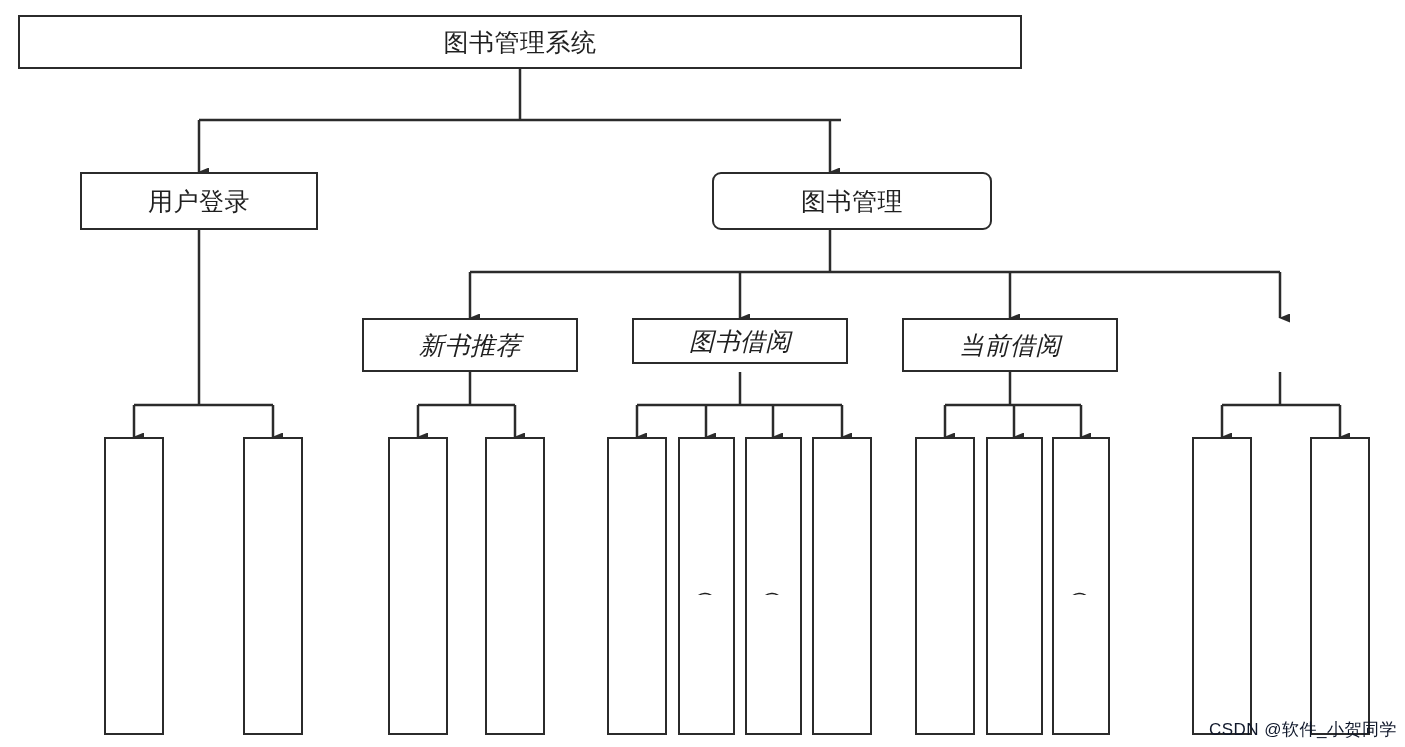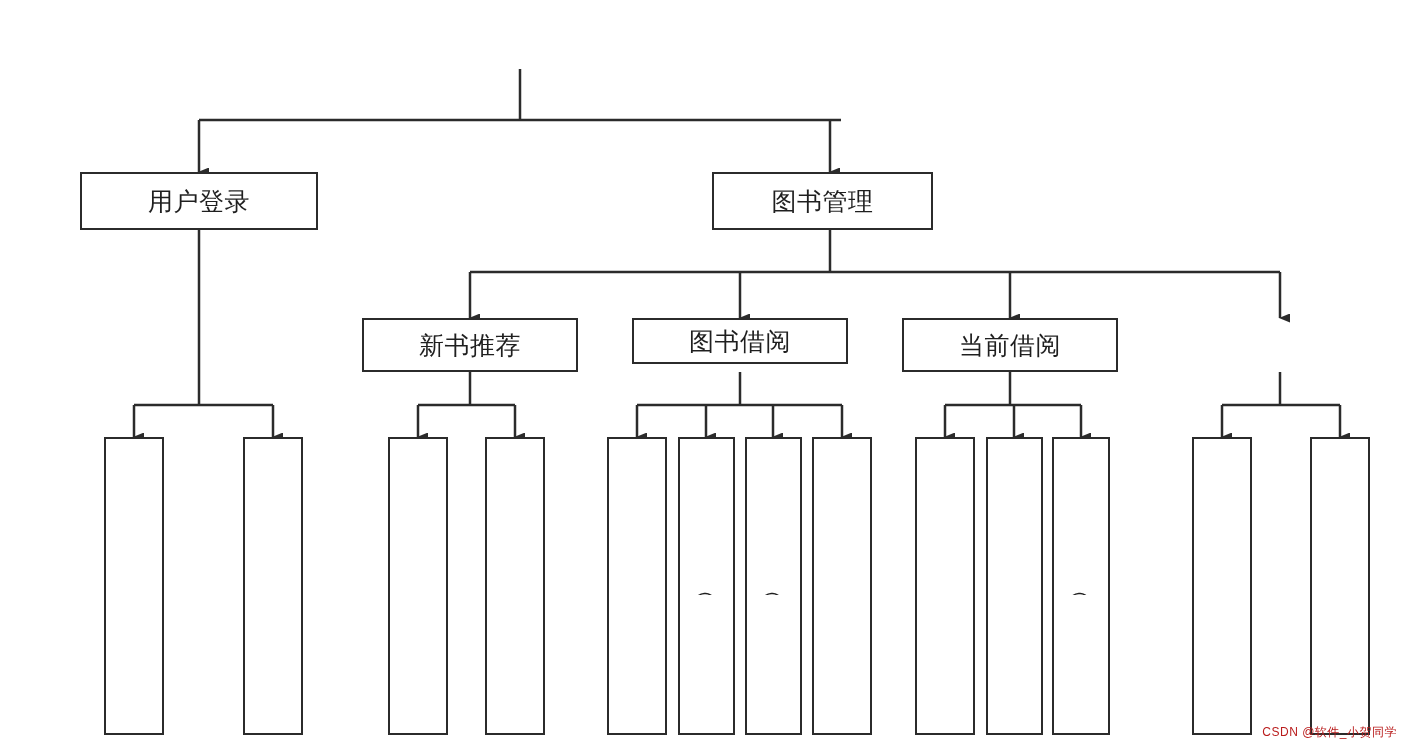--- a/index.html
+++ b/index.html
@@ -40,21 +40,21 @@
   .node-label {
     font-size: 25px;
     line-height: 1.15;
     color: #1f1f1f;
     letter-spacing: 0.5px;
     white-space: nowrap;
     text-align: center;
   }
   .node.root .node-label { font-size: 25px; }
   .node.level1 .node-label { font-size: 25px; }
-  .node.level2 .node-label { font-size: 25px; }
+  .node.level2 .node-label { font-size: 25px; font-style: italic; }
 
   
   .node.leaf {
     align-items: center;
     justify-content: center;
     padding: 4px 0;
   }
   .node.leaf .node-label {
     writing-mode: vertical-rl;
     text-orientation: upright;
@@ -62,22 +62,22 @@
     line-height: 1.12;
     letter-spacing: 2px;
     white-space: nowrap;
     max-height: 100%;
     overflow: hidden;
   }
   .watermark {
     position: absolute;
     right: 8px;
     bottom: 6px;
-    font-size: 12px;
-    color: #b91c1c;
+    font-size: 17px;
+    color: #0f172a;
     letter-spacing: 0.5px;
     z-index: 5;
     white-space: nowrap;
     font-family: "Liberation Sans", "DejaVu Sans", sans-serif;
   }
 </style>
 </head>
 <body>
 
 <div id="diagram-root">
@@ -125,25 +125,28 @@
       <path d="M 1014 405 L 1014 437" marker-end="url(#arrowhead)"></path>
       <path d="M 1081 405 L 1081 437" marker-end="url(#arrowhead)"></path>
 
       <path d="M 1280 372 L 1280 405"></path>
       <path d="M 1222 405 L 1340 405"></path>
       <path d="M 1222 405 L 1222 437" marker-end="url(#arrowhead)"></path>
       <path d="M 1340 405 L 1340 437" marker-end="url(#arrowhead)"></path>
     </g>
   </svg>
 
+  <div class="node root" style="left:18px; top:15px; width:1004px; height:54px;">
+    <span class="node-label">图书管理系统</span>
+  </div>
 
   <div class="node level1" style="left:80px; top:172px; width:238px; height:58px;">
     <span class="node-label">用户登录</span>
   </div>
-  <div class="node level1" style="left:712px; top:172px; width:221px; height:58px;">
+  <div class="node level1" style="left:712px; top:172px; width:280px; height:58px;border-radius:9px;">
     <span class="node-label">图书管理</span>
   </div>
 
   <div class="node level2" style="left:362px; top:318px; width:216px; height:54px;">
     <span class="node-label">新书推荐</span>
   </div>
   <div class="node level2" style="left:632px; top:318px; width:216px; height:46px;">
     <span class="node-label">图书借阅</span>
   </div>
   <div class="node level2" style="left:902px; top:318px; width:216px; height:54px;">

